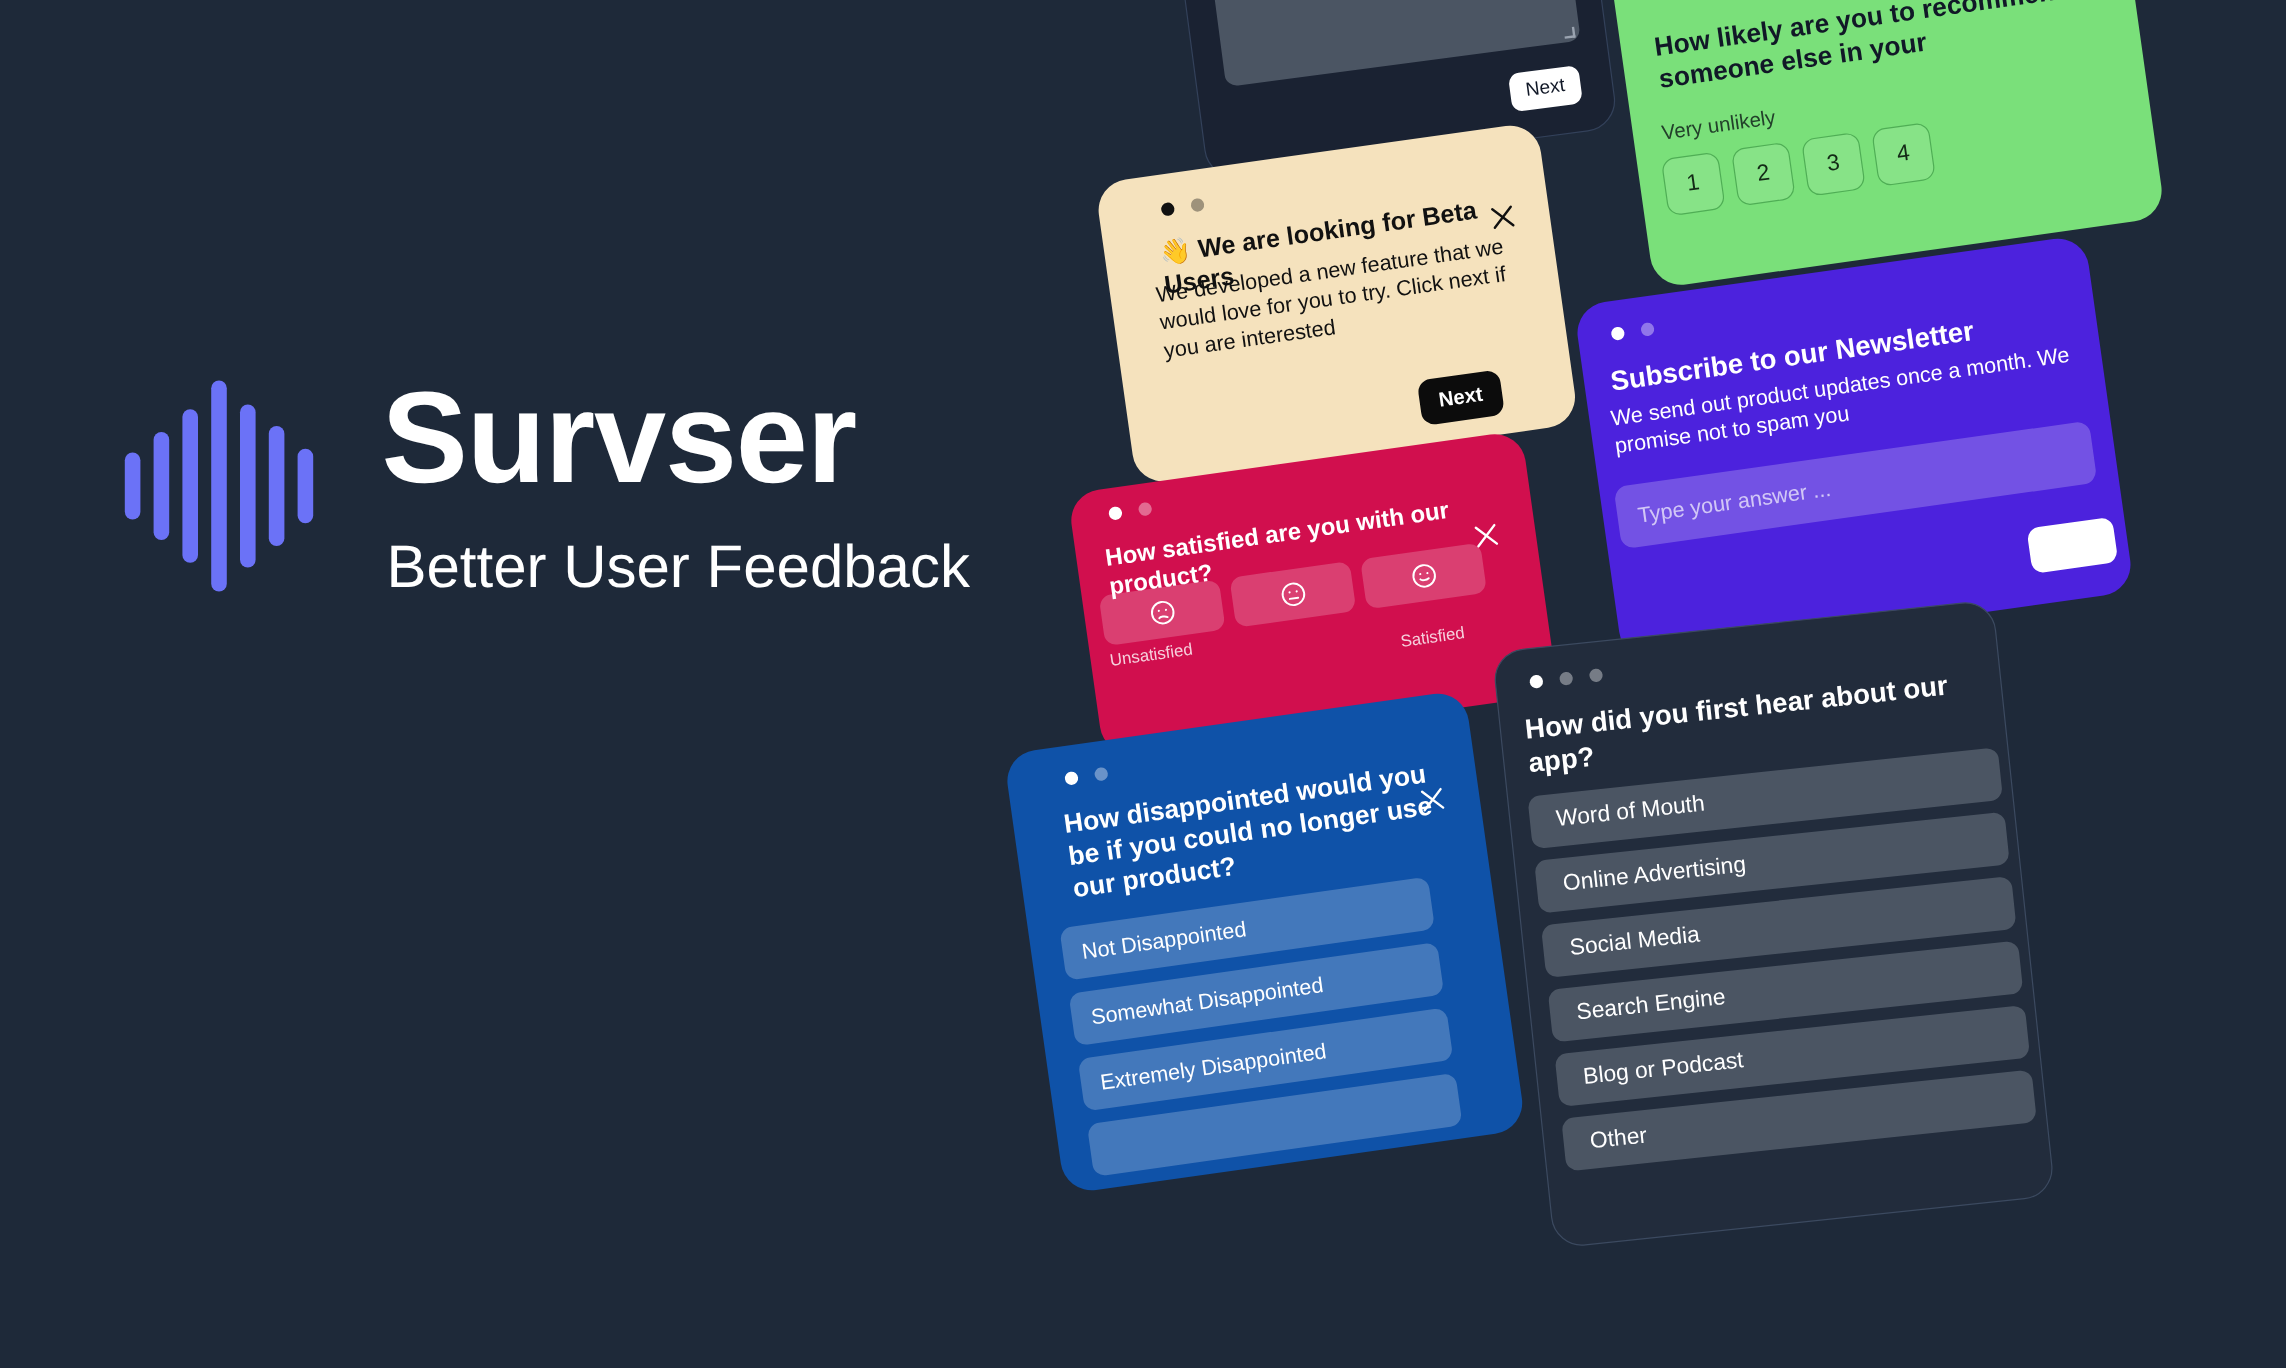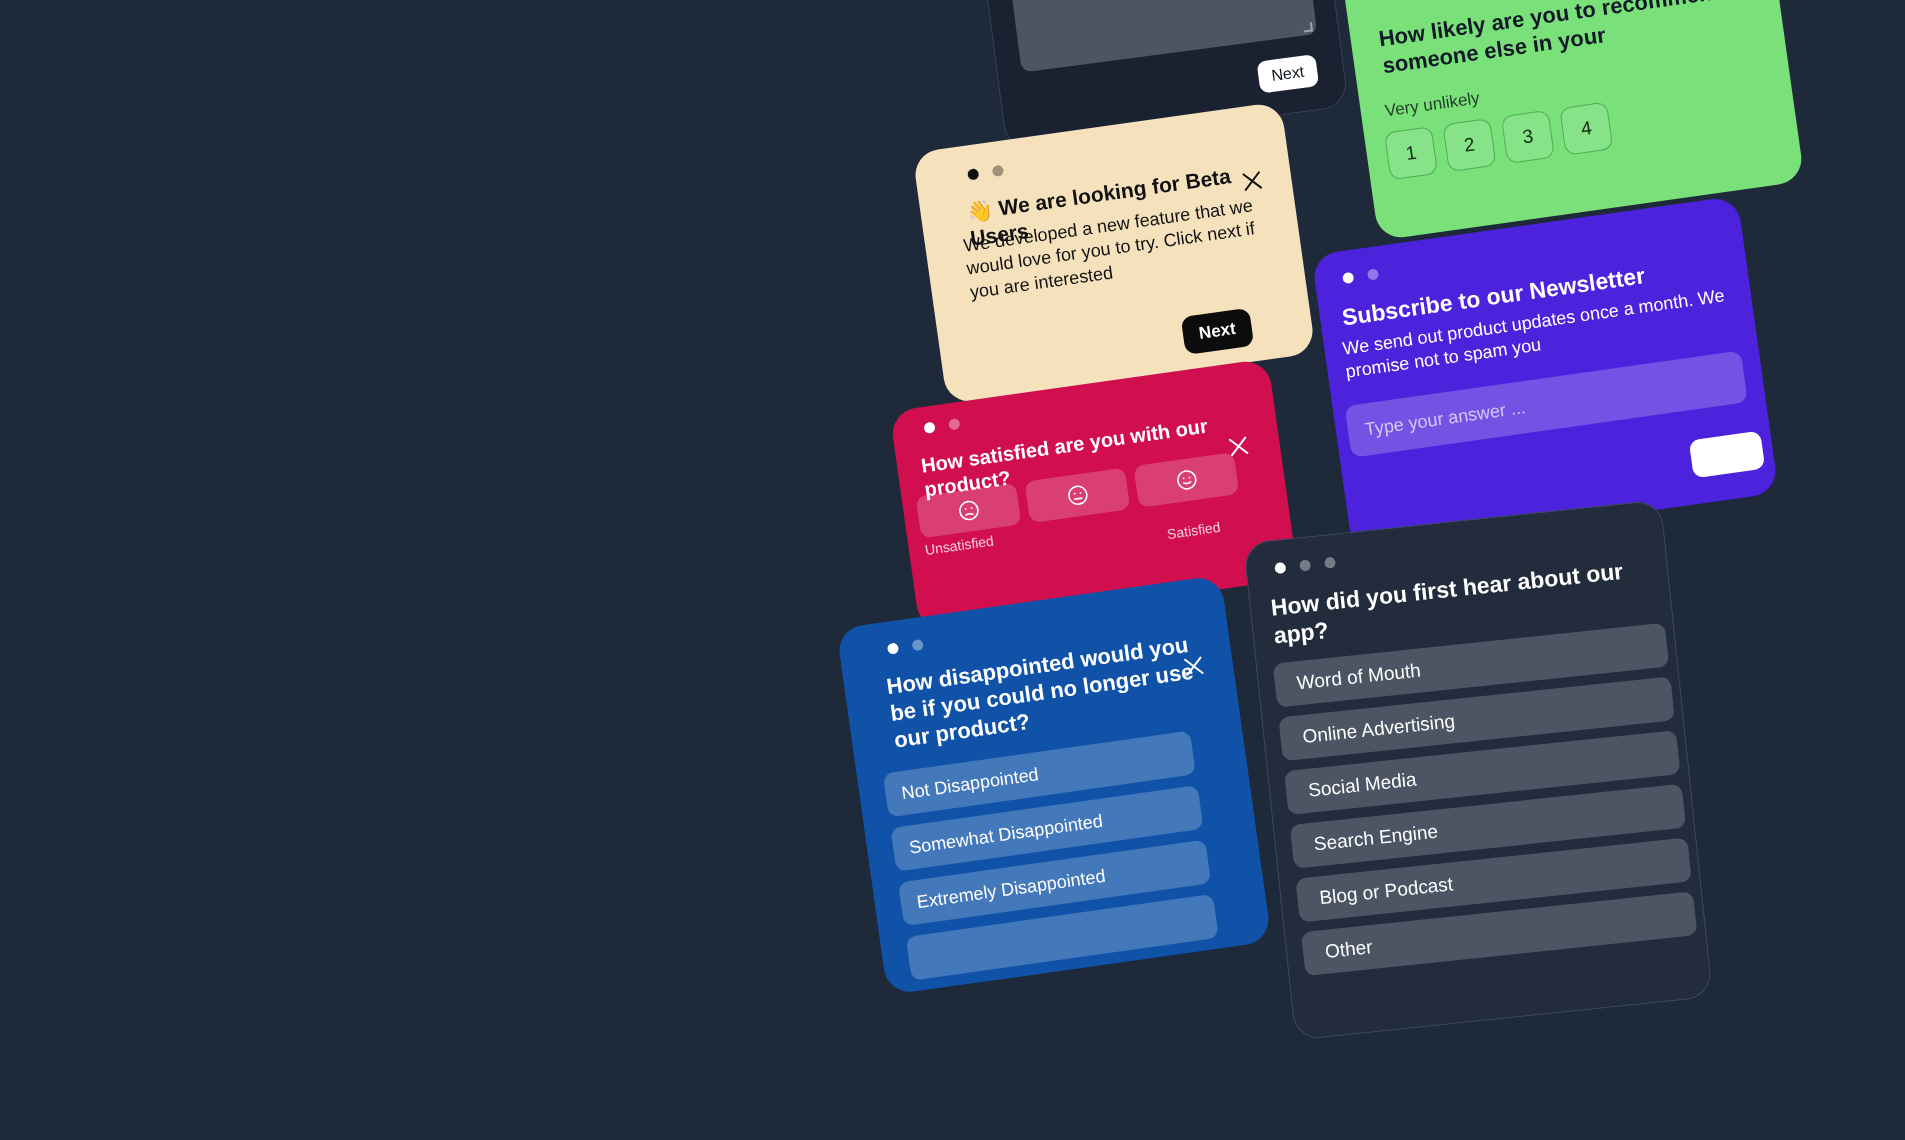--- a/index.html
+++ b/index.html
@@ -348,20 +348,35 @@
     font-size: 19px;
     margin-left: 16px;
     margin-right: 10px;
   }
 </style>
 </head>
 <body>
 
 <div id="stage">
 
+  <div id="brand">
+    <div id="logo-mark">
+      <div class="wave-bar" style="height:56px"></div>
+      <div class="wave-bar" style="height:90px"></div>
+      <div class="wave-bar" style="height:128px"></div>
+      <div class="wave-bar" style="height:176px"></div>
+      <div class="wave-bar" style="height:136px"></div>
+      <div class="wave-bar" style="height:100px"></div>
+      <div class="wave-bar" style="height:62px"></div>
+    </div>
+    <div id="brand-text">
+      <div id="brand-name">Survser</div>
+      <div id="brand-tagline">Better User Feedback</div>
+    </div>
+  </div>
 
   <div id="card-textarea" class="card">
     <div id="textarea-box">
       <div id="textarea-resize"></div>
     </div>
     <div id="textarea-next">Next</div>
   </div>
 
   <div id="card-beta" class="card">
     <div class="dots">

